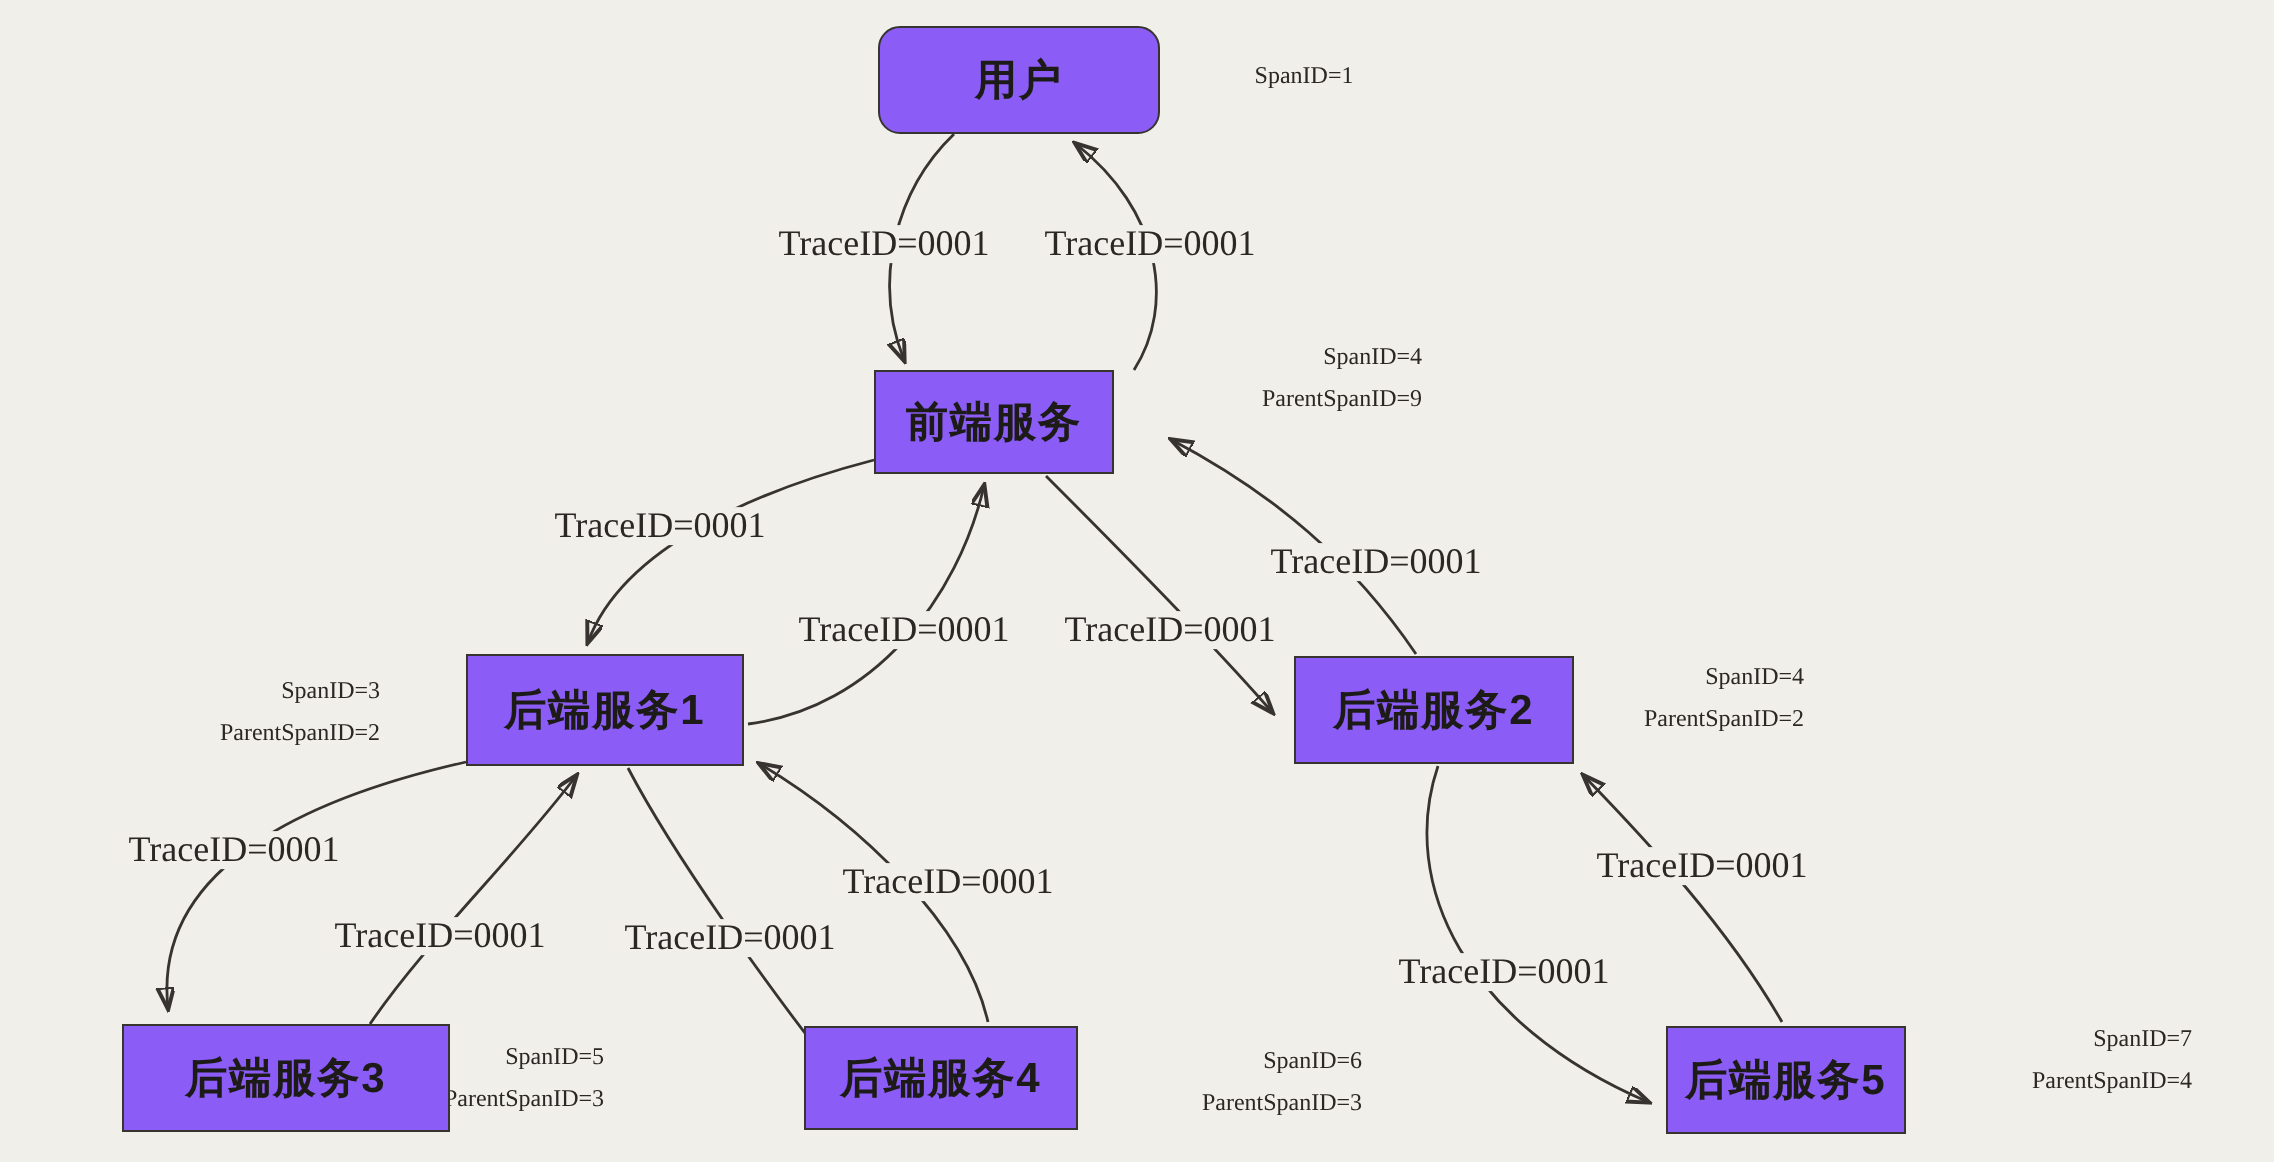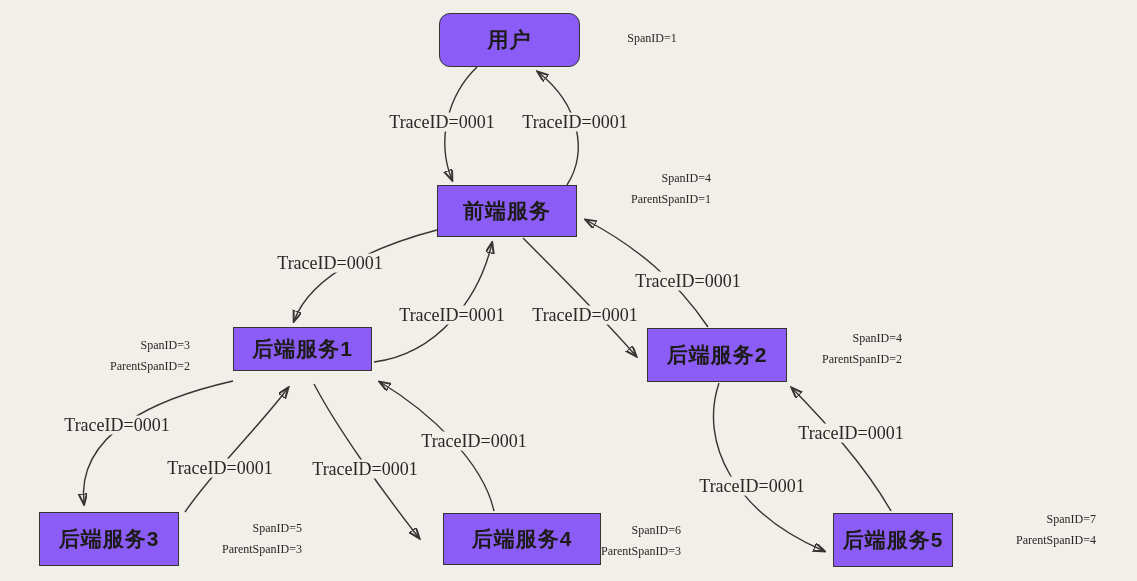--- a/index.html
+++ b/index.html
@@ -40,25 +40,25 @@
     background:#8b5cf6;
     border:1.7px solid var(--line);
     display:flex;align-items:center;justify-content:center;
     font-family:"Liberation Sans", sans-serif;
     font-weight:700;font-size:21px;
     color:#1d1b18;letter-spacing:1px;
   }
   .node.rounded{border-radius:11px;}
   
   .n-user    {left:439px;top:13px; width:141px;height:54px;}
-  .n-frontend{left:437px;top:185px;width:140px;height:52px;}
-  .n-backend1{left:233px;top:327px;width:139px;height:44px;}
+  .n-frontend{left:437px;top:185px;width:120px;height:52px;}
+  .n-backend1{left:233px;top:327px;width:139px;height:56px;}
   .n-backend2{left:647px;top:328px;width:140px;height:54px;}
-  .n-backend3{left:39px; top:512px;width:140px;height:54px;}
-  .n-backend4{left:443px;top:513px;width:158px;height:52px;}
+  .n-backend3{left:61px; top:512px;width:164px;height:54px;}
+  .n-backend4{left:402px;top:513px;width:137px;height:52px;}
   .n-backend5{left:833px;top:513px;width:120px;height:54px;}
 </style>
 </head>
 <body>
 
 <div class="stage">
 
   <svg class="wires" width="1137" height="581" viewBox="0 0 1137 581" xmlns="http://www.w3.org/2000/svg">
     <defs>
       <marker id="arrow" markerWidth="9" markerHeight="7" refX="7.4" refY="3" orient="auto">
@@ -112,21 +112,21 @@
   </div>
   <div class="node n-backend5">
     <span>后端服务5</span>
   </div>
 
   <div class="span-label" style="left:652px;top:38px">
     <div>SpanID=1</div>
   </div>
   <div class="span-label" style="left:671px;top:189px">
     <div>SpanID=4</div>
-    <div>ParentSpanID=1</div>
+    <div>ParentSpanID=9</div>
   </div>
   <div class="span-label" style="left:150px;top:356px">
     <div>SpanID=3</div>
     <div>ParentSpanID=2</div>
   </div>
   <div class="span-label" style="left:862px;top:349px">
     <div>SpanID=4</div>
     <div>ParentSpanID=2</div>
   </div>
   <div class="span-label" style="left:262px;top:539px">

